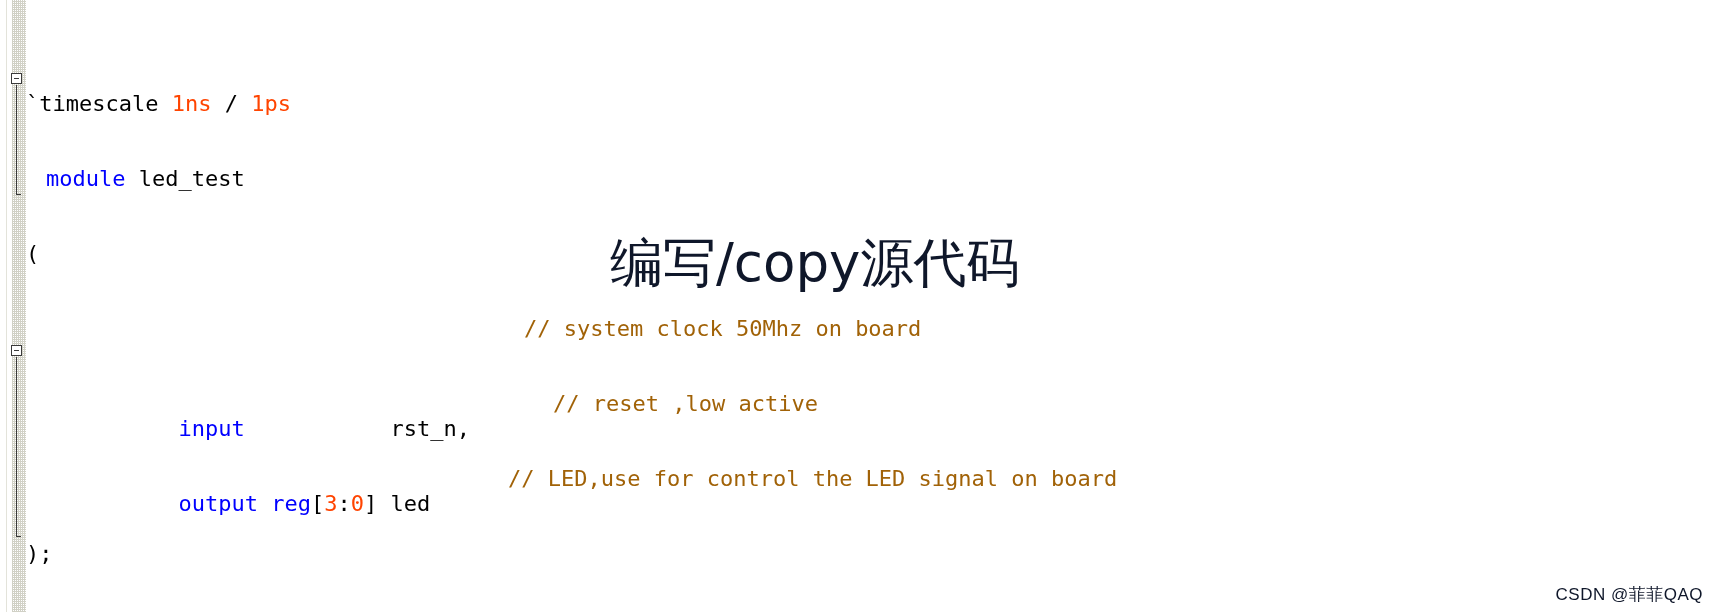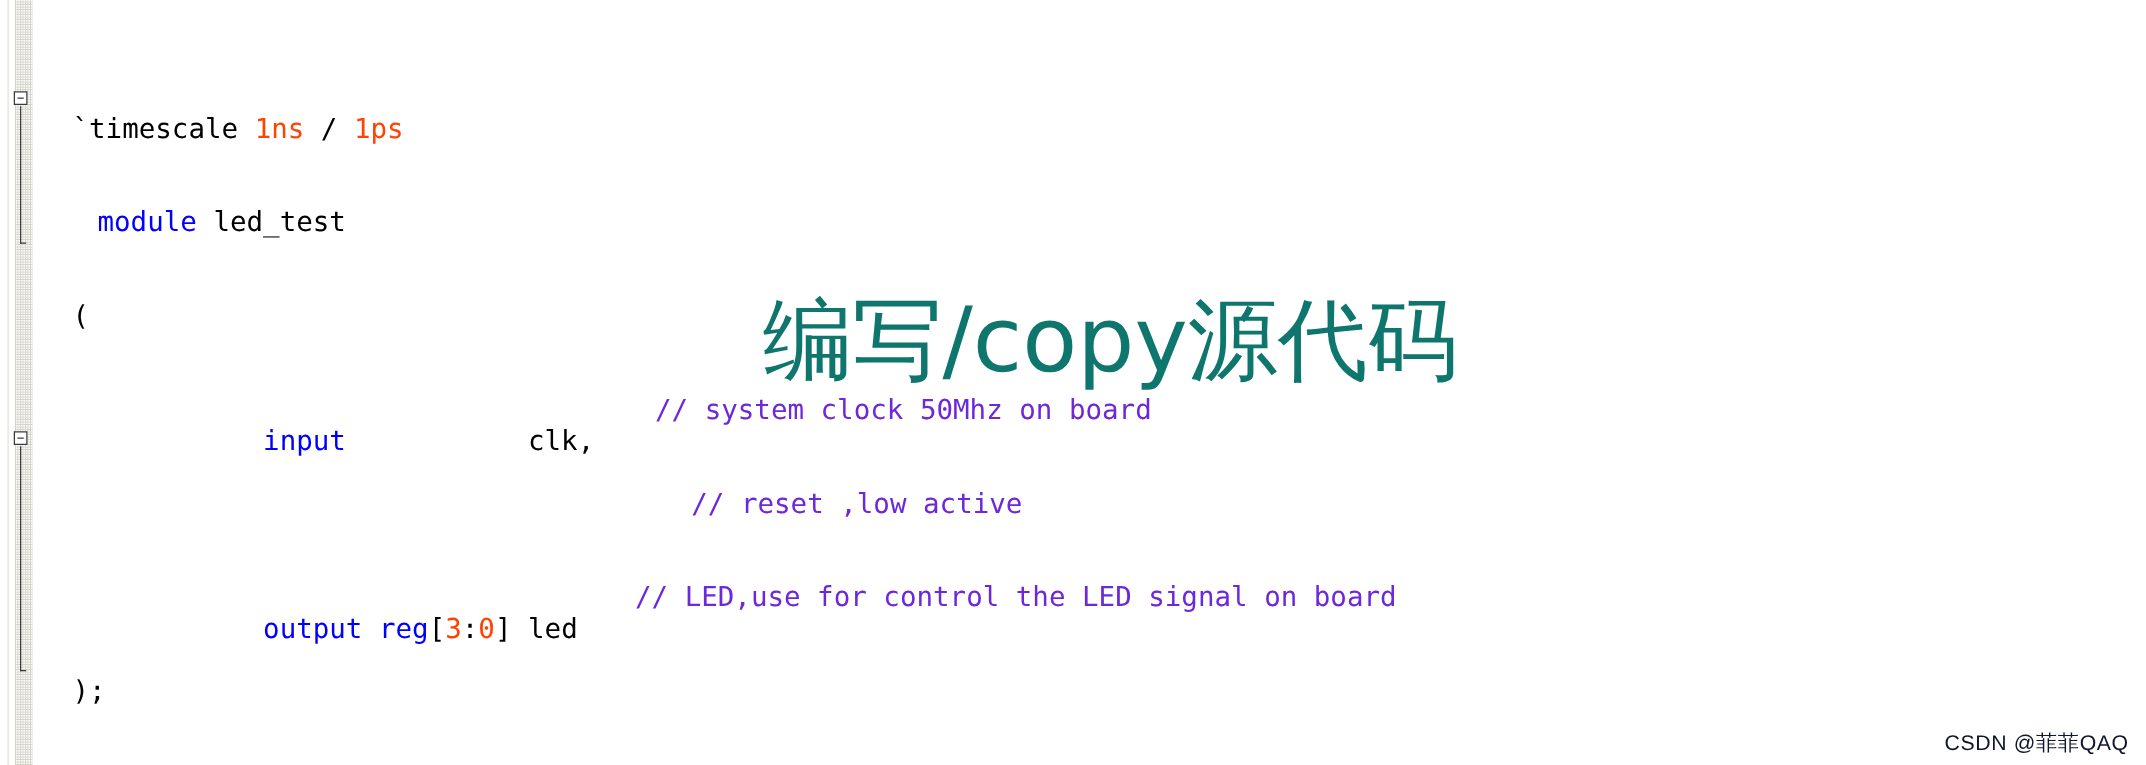--- a/index.html
+++ b/index.html
@@ -44,35 +44,35 @@
 
   
   .code{
     position:relative;flex:1 1 auto;
     font-size:22px;line-height:25px;
     padding-top:16px;
     white-space:pre;
     letter-spacing:0px;
   }
   .line{height:25px;position:relative;}
-  .seg{white-space:pre;padding-left:32px;}
+  .seg{white-space:pre;}
   .kw{color:#0000ff;margin-left:20px;}
   .num{color:#ff4400;}
   .id{color:#000000;}
   .pre{color:#000000;}
 
   
-  .rcmt{position:absolute;color:#6d28d9;white-space:pre;}
+  .rcmt{position:absolute;color:#a16207;white-space:pre;}
 
   
   #annotation{
     position:absolute;left:610px;top:236px;
-    color:#0f766e;
+    color:#0f172a;
     font-family:"DejaVu Sans","Liberation Sans",sans-serif;
-    font-size:72px;line-height:1;font-weight:400;
+    font-size:53px;line-height:1;font-weight:400;
     white-space:nowrap;
     z-index:20;
   }
   #watermark{
     position:absolute;right:14px;bottom:6px;
     color:#0f172a;
     font-family:Liberation Sans, sans-serif;
     font-size:17px;letter-spacing:.5px;white-space:nowrap;
     z-index:20;
     text-align:right;
@@ -93,24 +93,24 @@
     <div class="fold" style="top:345px;"></div>
     <div class="foldline" style="top:357px;height:180px;"></div>
   </div>
 
   <div class="code">
 
     <div class="line"><span class="seg"><span class="pre">`timescale </span><span class="num">1ns</span><span class="id"> / </span><span class="num">1ps</span></span></div>
     <div class="line"><span class="seg"><span class="kw">module</span><span class="id"> led_test</span></span></div>
     <div class="line"><span class="seg"><span class="id">(</span></span></div>
     <div class="line">
-      <span class="seg"><span class="id">    </span><span class="kw">input</span><span class="id">           clk,</span></span>
       <span class="rcmt" style="left:498px;top:0;">// system clock 50Mhz on board</span>
     </div>
     <div class="line">
+      <span class="seg"><span class="id">    </span><span class="kw">input</span><span class="id">           rst_n,</span></span>
       <span class="rcmt" style="left:498px;top:0;margin-left:29px;">// reset ,low active</span>
     </div>
     <div class="line">
       <span class="seg"><span class="id">    </span><span class="kw">output reg</span><span class="id">[</span><span class="num">3</span><span class="id">:</span><span class="num">0</span><span class="id">] led</span></span>
       <span class="rcmt" style="left:482px;top:0;">// LED,use for control the LED signal on board</span>
     </div>
     <div class="line"><span class="seg"><span class="id">);</span></span></div>
     
     
     

